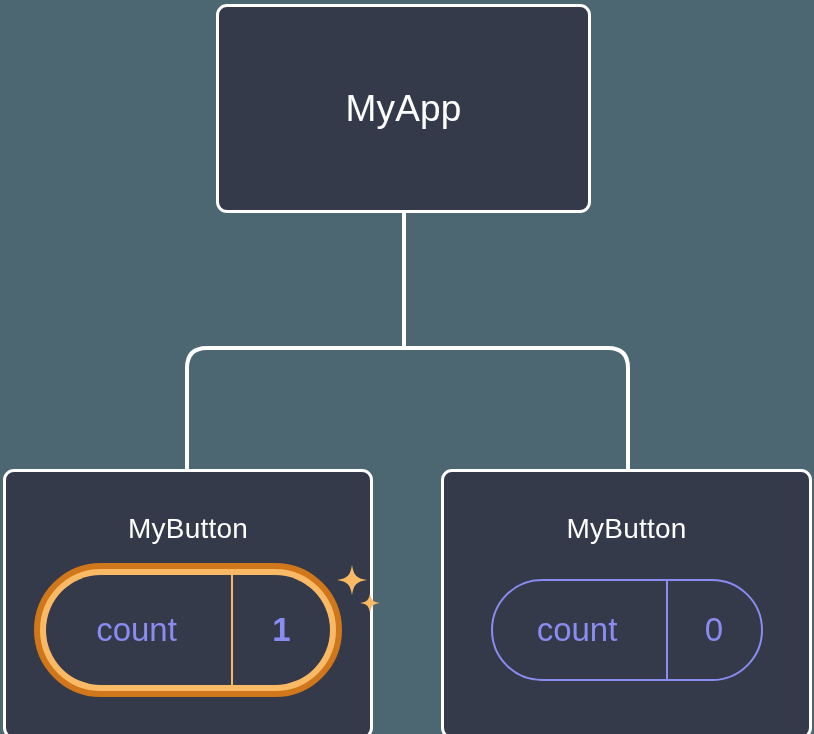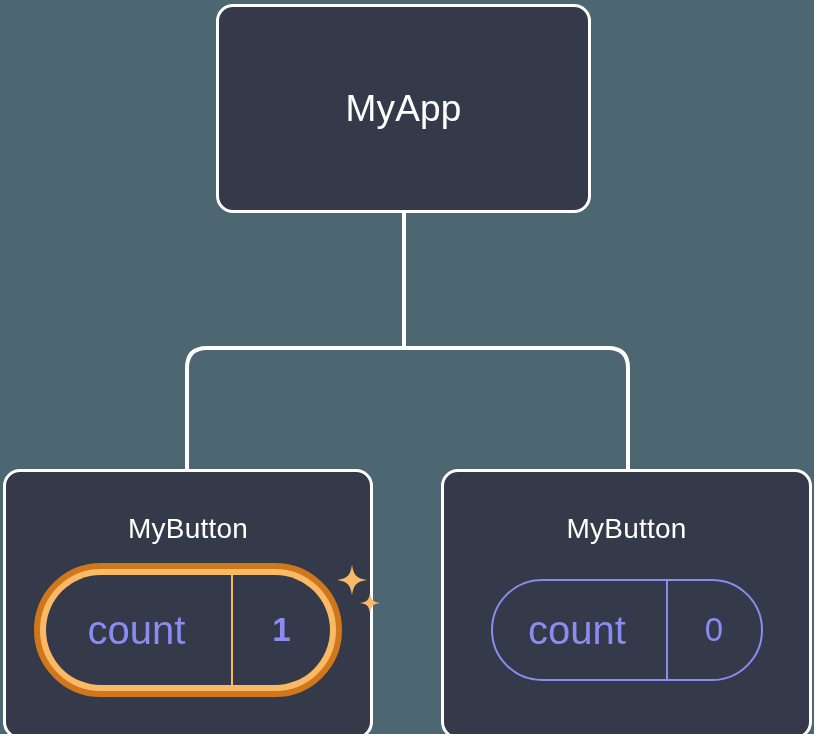--- a/index.html
+++ b/index.html
@@ -31,21 +31,21 @@
     width: 814px;
     height: 734px;
     pointer-events: none;
   }
 
   
   .node {
     position: absolute;
     background: #343a49;
     border: 3px solid #ffffff;
-    border-radius: 17px;
+    border-radius: 11px;
     display: flex;
     flex-direction: column;
     align-items: center;
   }
 
   .node-title {
     color: #ffffff;
     font-weight: 400;
     letter-spacing: 0.2px;
     white-space: nowrap;
@@ -90,21 +90,21 @@
   }
 
   .pill-cell {
     display: flex;
     align-items: center;
     justify-content: center;
     color: #8b8cf2;
     white-space: nowrap;
   }
 
-  .pill-key { font-size: 40px; font-weight: 400; }
+  .pill-key { font-size: 33px; font-weight: 400; }
   .pill-val { font-size: 33px; font-weight: 400; }
 
   
   .pill-plain {
     border: 2px solid #8b8cf2;
     height: 102px;
   }
   .pill-plain .pill-key { width: 173px; padding-right: 4px; }
   .pill-plain .pill-val {
     width: 95px;

